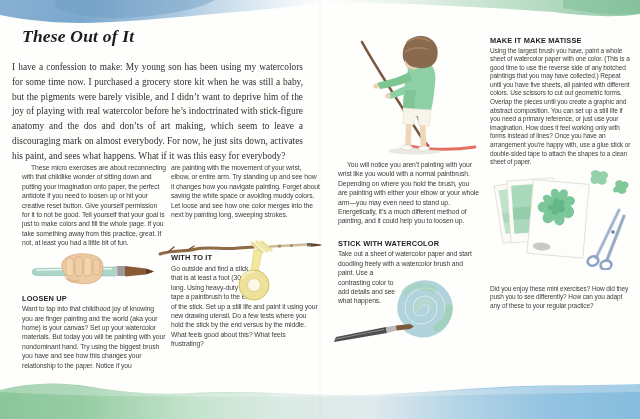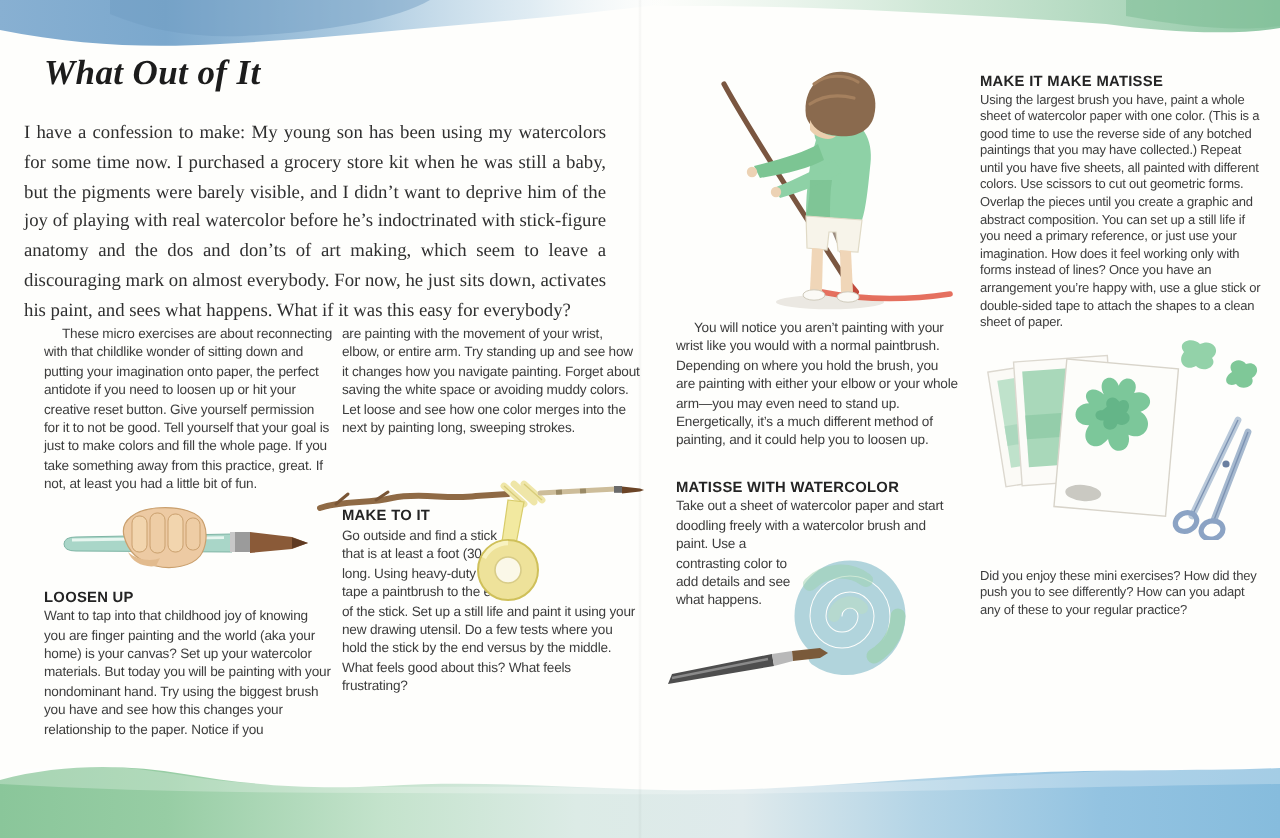--- a/index.html
+++ b/index.html
@@ -97,42 +97,42 @@
         <stop offset="1" stop-color="#86bcdd"></stop>
       </linearGradient>
     </defs>
     <path d="M0,12 C30,4 62,4 92,9 C122,14 152,17 192,15 C242,12 282,16 332,17 C382,18 432,13 482,10 C542,6 592,8 640,6 L640,41 H0 Z" fill="url(#gb)"></path>
     <path d="M0,8 C40,2 70,6 100,11 C150,18 220,14 300,16 C400,19 500,8 640,4 L640,14 C500,16 380,20 300,19 C200,18 100,20 0,14 Z" fill="#ffffff" opacity="0.25"></path>
   </svg>
 
   <div class="gutter"></div>
 
   <div>
-    <h1 class="title">What Out of It</h1>
+    <h1 class="title">These Out of It</h1>
     <p class="intro">I have a confession to make: My young son has been using my watercolors for some time now. I purchased a grocery store kit when he was still a baby, but the pigments were barely visible, and I didn’t want to deprive him of the joy of playing with real watercolor before he’s indoctrinated with stick-figure anatomy and the dos and don’ts of art making, which seem to leave a discouraging mark on almost everybody. For now, he just sits down, activates his paint, and sees what happens. What if it was this easy for everybody?</p>
 
     <div class="col col1">
       <p class="body indent">These micro exercises are about reconnecting with that childlike wonder of sitting down and putting your imagination onto paper, the perfect antidote if you need to loosen up or hit your creative reset button. Give yourself permission for it to not be good. Tell yourself that your goal is just to make colors and fill the whole page. If you take something away from this practice, great. If not, at least you had a little bit of fun.</p>
       <div class="spacer-hand"></div>
       <h2>LOOSEN UP</h2>
       <p class="body">Want to tap into that childhood joy of knowing you are finger painting and the world (aka your home) is your canvas? Set up your watercolor materials. But today you will be painting with your nondominant hand. Try using the biggest brush you have and see how this changes your relationship to the paper. Notice if you</p>
     </div>
 
     <div class="col col2">
       <p class="body">are painting with the movement of your wrist, elbow, or entire arm. Try standing up and see how it changes how you navigate painting. Forget about saving the white space or avoiding muddy colors. Let loose and see how one color merges into the next by painting long, sweeping strokes.</p>
       <div class="spacer-stick"></div>
-      <h2>MAKE TO IT</h2>
+      <h2>WITH TO IT</h2>
       <p class="body"><span class="tape-float"></span><span>Go outside and find a stick that is at least a foot (30 cm) long. Using heavy-duty tape, tape a paintbrush to the end of the stick. Set up a still life and paint it using your new drawing utensil. Do a few tests where you hold the stick by the end versus by the middle. What feels good about this? What feels frustrating?</span></p>
     </div>
   </div>
 
   <div>
     <div class="col col3">
       <p class="body indent">You will notice you aren’t painting with your wrist like you would with a normal paintbrush. Depending on where you hold the brush, you are painting with either your elbow or your whole arm—you may even need to stand up. Energetically, it’s a much different method of painting, and it could help you to loosen up.</p>
-      <h2 class="mt">MATISSE WITH WATERCOLOR</h2>
+      <h2 class="mt">STICK WITH WATERCOLOR</h2>
       <p class="body">Take out a sheet of watercolor paper and start doodling freely with a watercolor brush and</p>
       <p class="body doodle-tail">paint. Use a contrasting color to add details and see what happens.</p>
     </div>
 
     <div class="col col4">
       <h2>MAKE IT MAKE MATISSE</h2>
       <p class="body">Using the largest brush you have, paint a whole sheet of watercolor paper with one color. (This is a good time to use the reverse side of any botched paintings that you may have collected.) Repeat until you have five sheets, all painted with different colors. Use scissors to cut out geometric forms. Overlap the pieces until you create a graphic and abstract composition. You can set up a still life if you need a primary reference, or just use your imagination. How does it feel working only with forms instead of lines? Once you have an arrangement you’re happy with, use a glue stick or double-sided tape to attach the shapes to a clean sheet of paper.</p>
       <div class="spacer-collage"></div>
       <p class="body">Did you enjoy these mini exercises? How did they push you to see differently? How can you adapt any of these to your regular practice?</p>
     </div>

